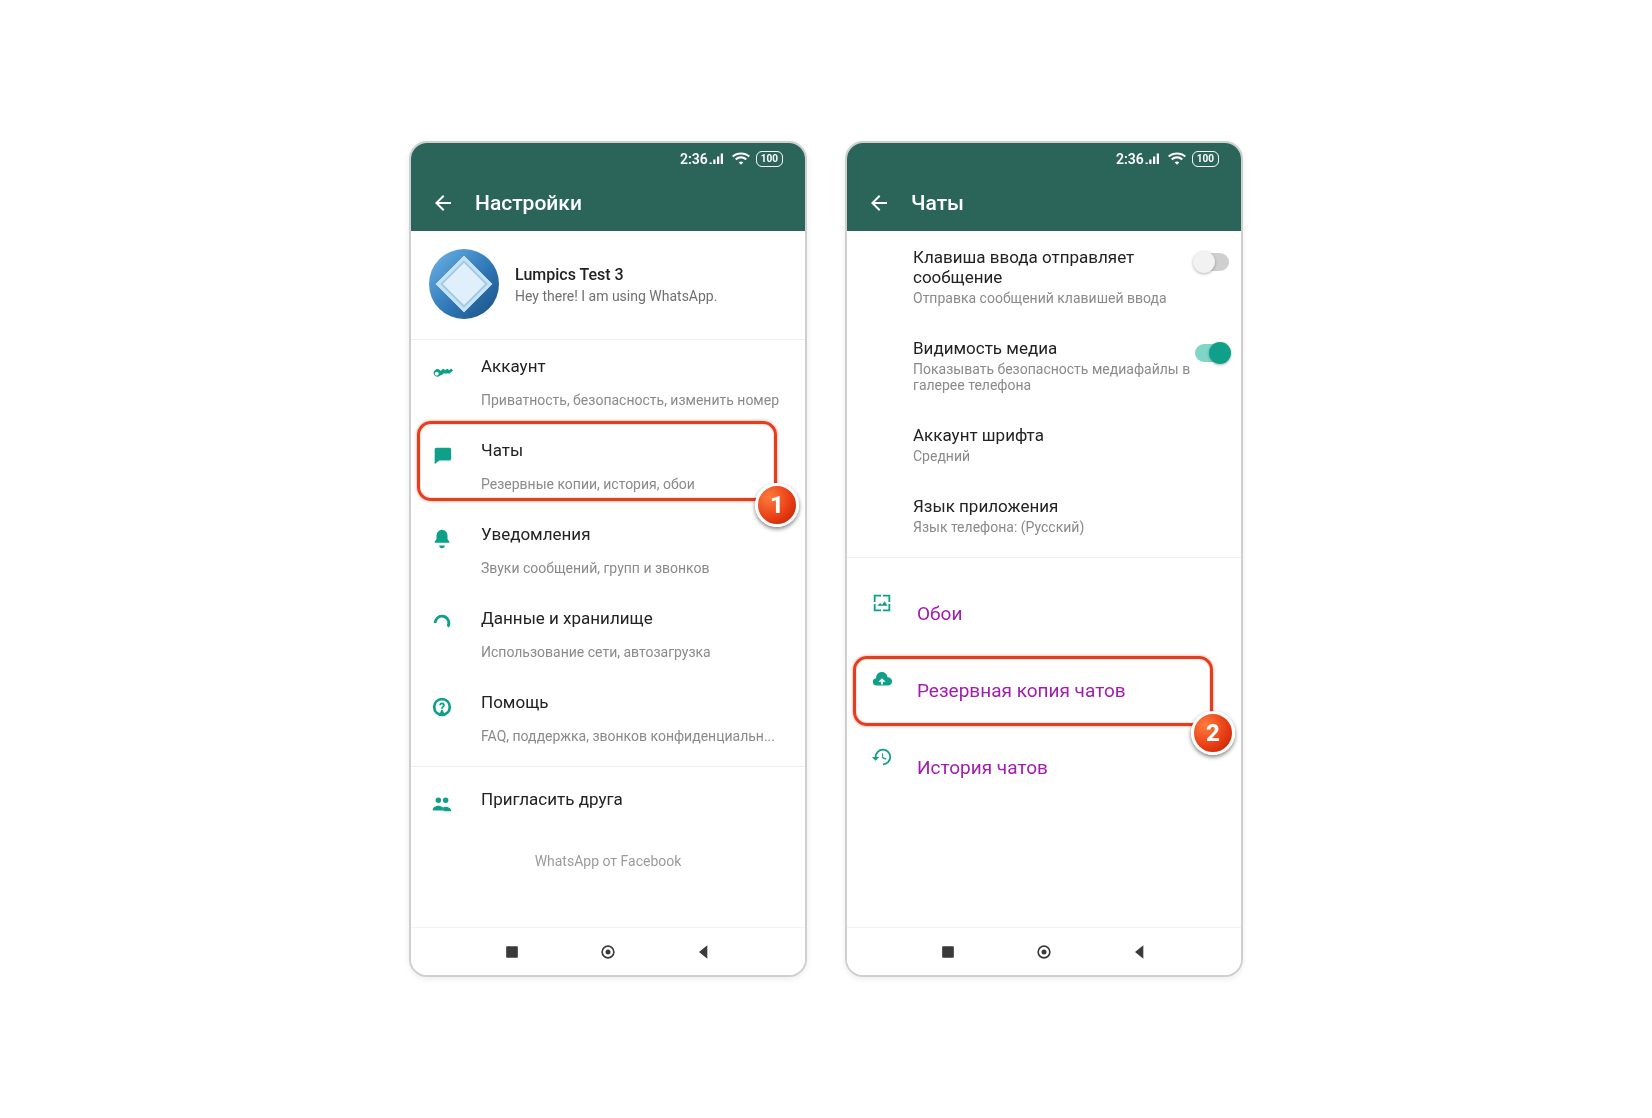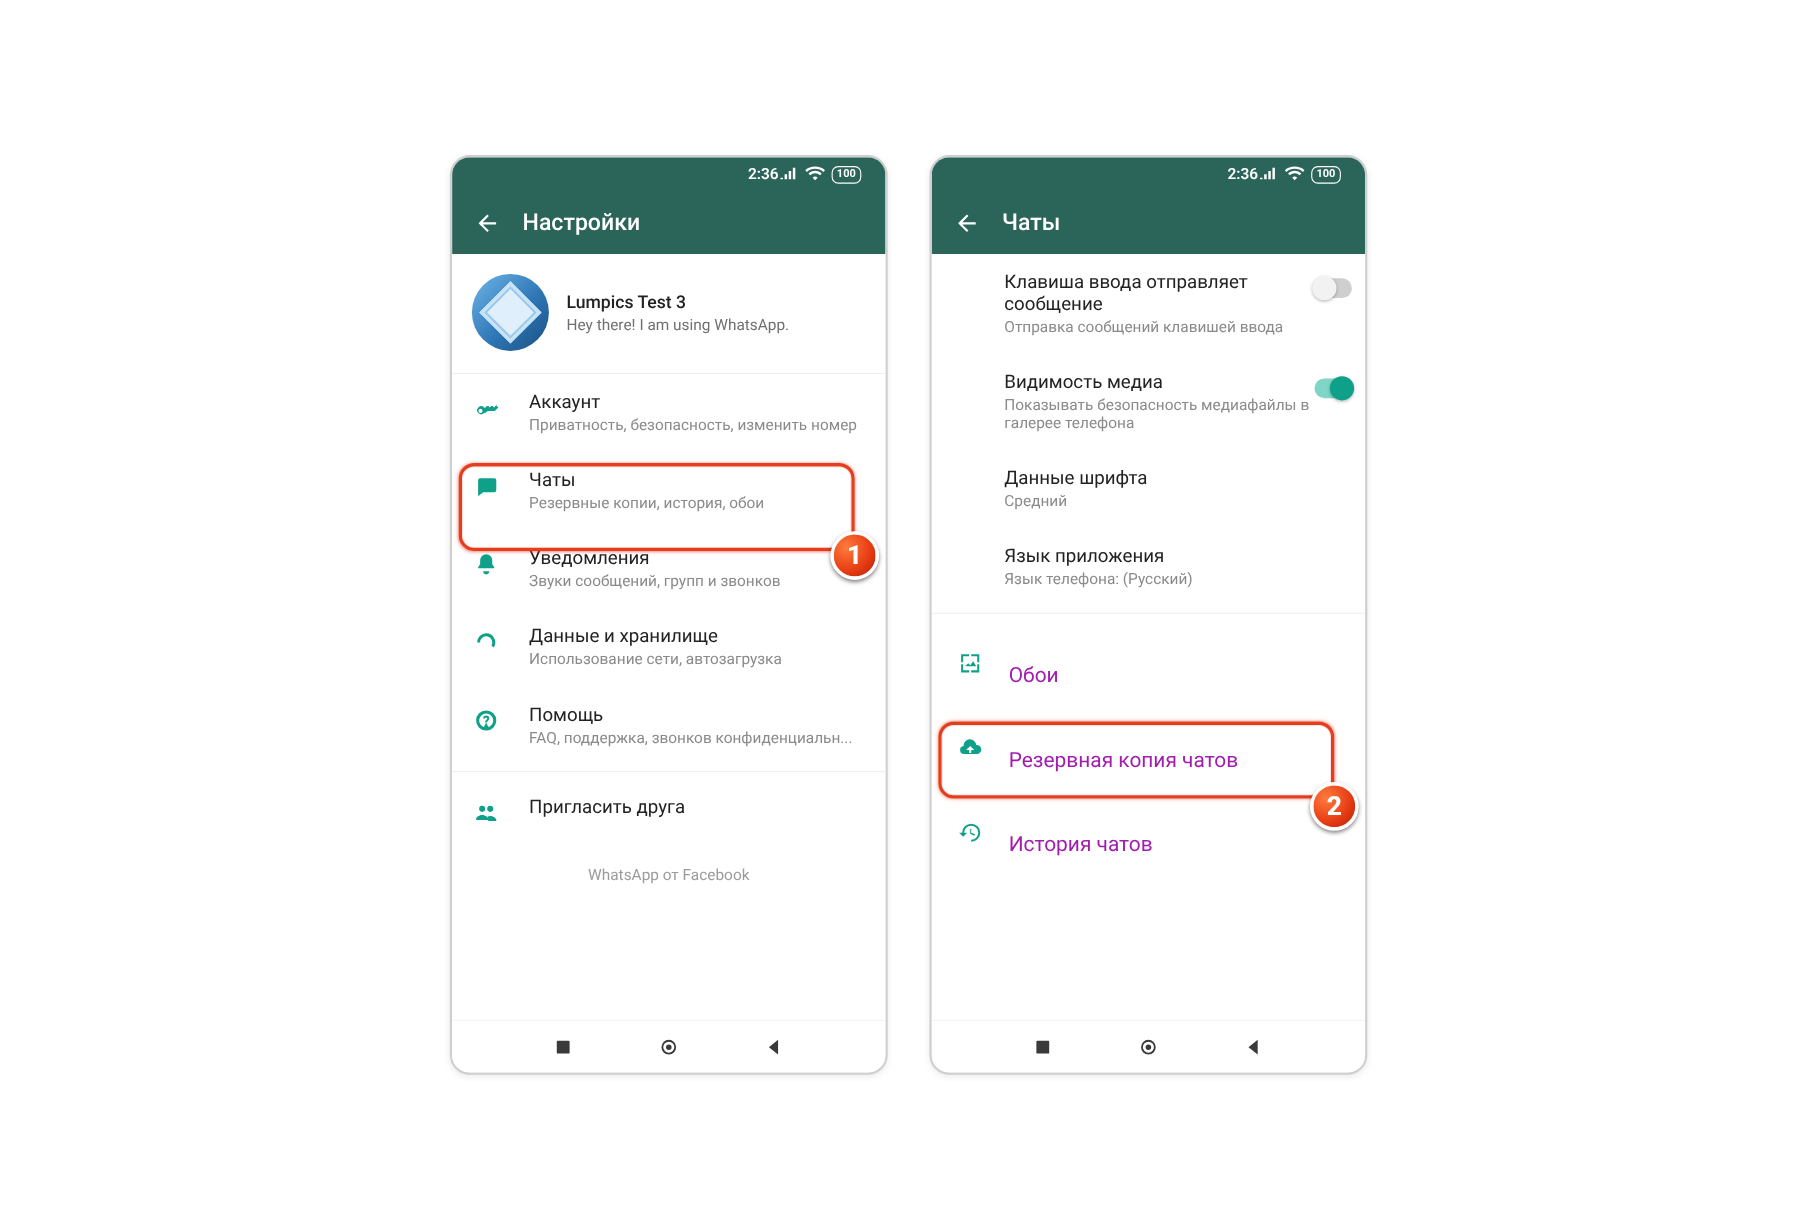--- a/index.html
+++ b/index.html
@@ -115,21 +115,21 @@
     width:26px;
     color:#0e8f7e;
     color:#0fa089;
     flex-shrink:0;
     display:flex;align-items:center;justify-content:center;
     margin-top:4px;
   }
   .list-item .icon svg { width:22px;height:22px;fill:currentColor;}
   .list-item .texts { flex:1; min-width:0;}
   .list-item .title { font-size:17px;color:#222;font-weight:400;}
-  .list-item .sub { font-size:14px;color:#8a8a8a;margin-top:3px; white-space:nowrap;overflow:hidden;text-overflow:ellipsis;}
+  .list-item .sub { font-size:14px;color:#8a8a8a;margin-top:16px; white-space:nowrap;overflow:hidden;text-overflow:ellipsis;}
   .list-item.simple .title { margin:0;}
   .divider { height:1px;background:#eee;margin:6px 0;}
   .footer-note {
     text-align:center;
     font-size:14px;
     color:#9b9b9b;
     padding:22px 0 26px 0;
   }
   .navbar {
     height:48px;
@@ -374,21 +374,21 @@
     <div class="toggle-row">
       <div class="texts">
         <div class="title">Видимость медиа</div>
         <div class="sub">Показывать безопасность медиафайлы в галерее телефона</div>
       </div>
       <div class="switch on"></div>
     </div>
 
     <div class="toggle-row" style="padding-bottom:16px;">
       <div class="texts">
-        <div class="title">Данные шрифта</div>
+        <div class="title">Аккаунт шрифта</div>
         <div class="sub">Средний</div>
       </div>
     </div>
 
     <div class="toggle-row">
       <div class="texts">
         <div class="title">Язык приложения</div>
         <div class="sub">Язык телефона: (Русский)</div>
       </div>
     </div>

